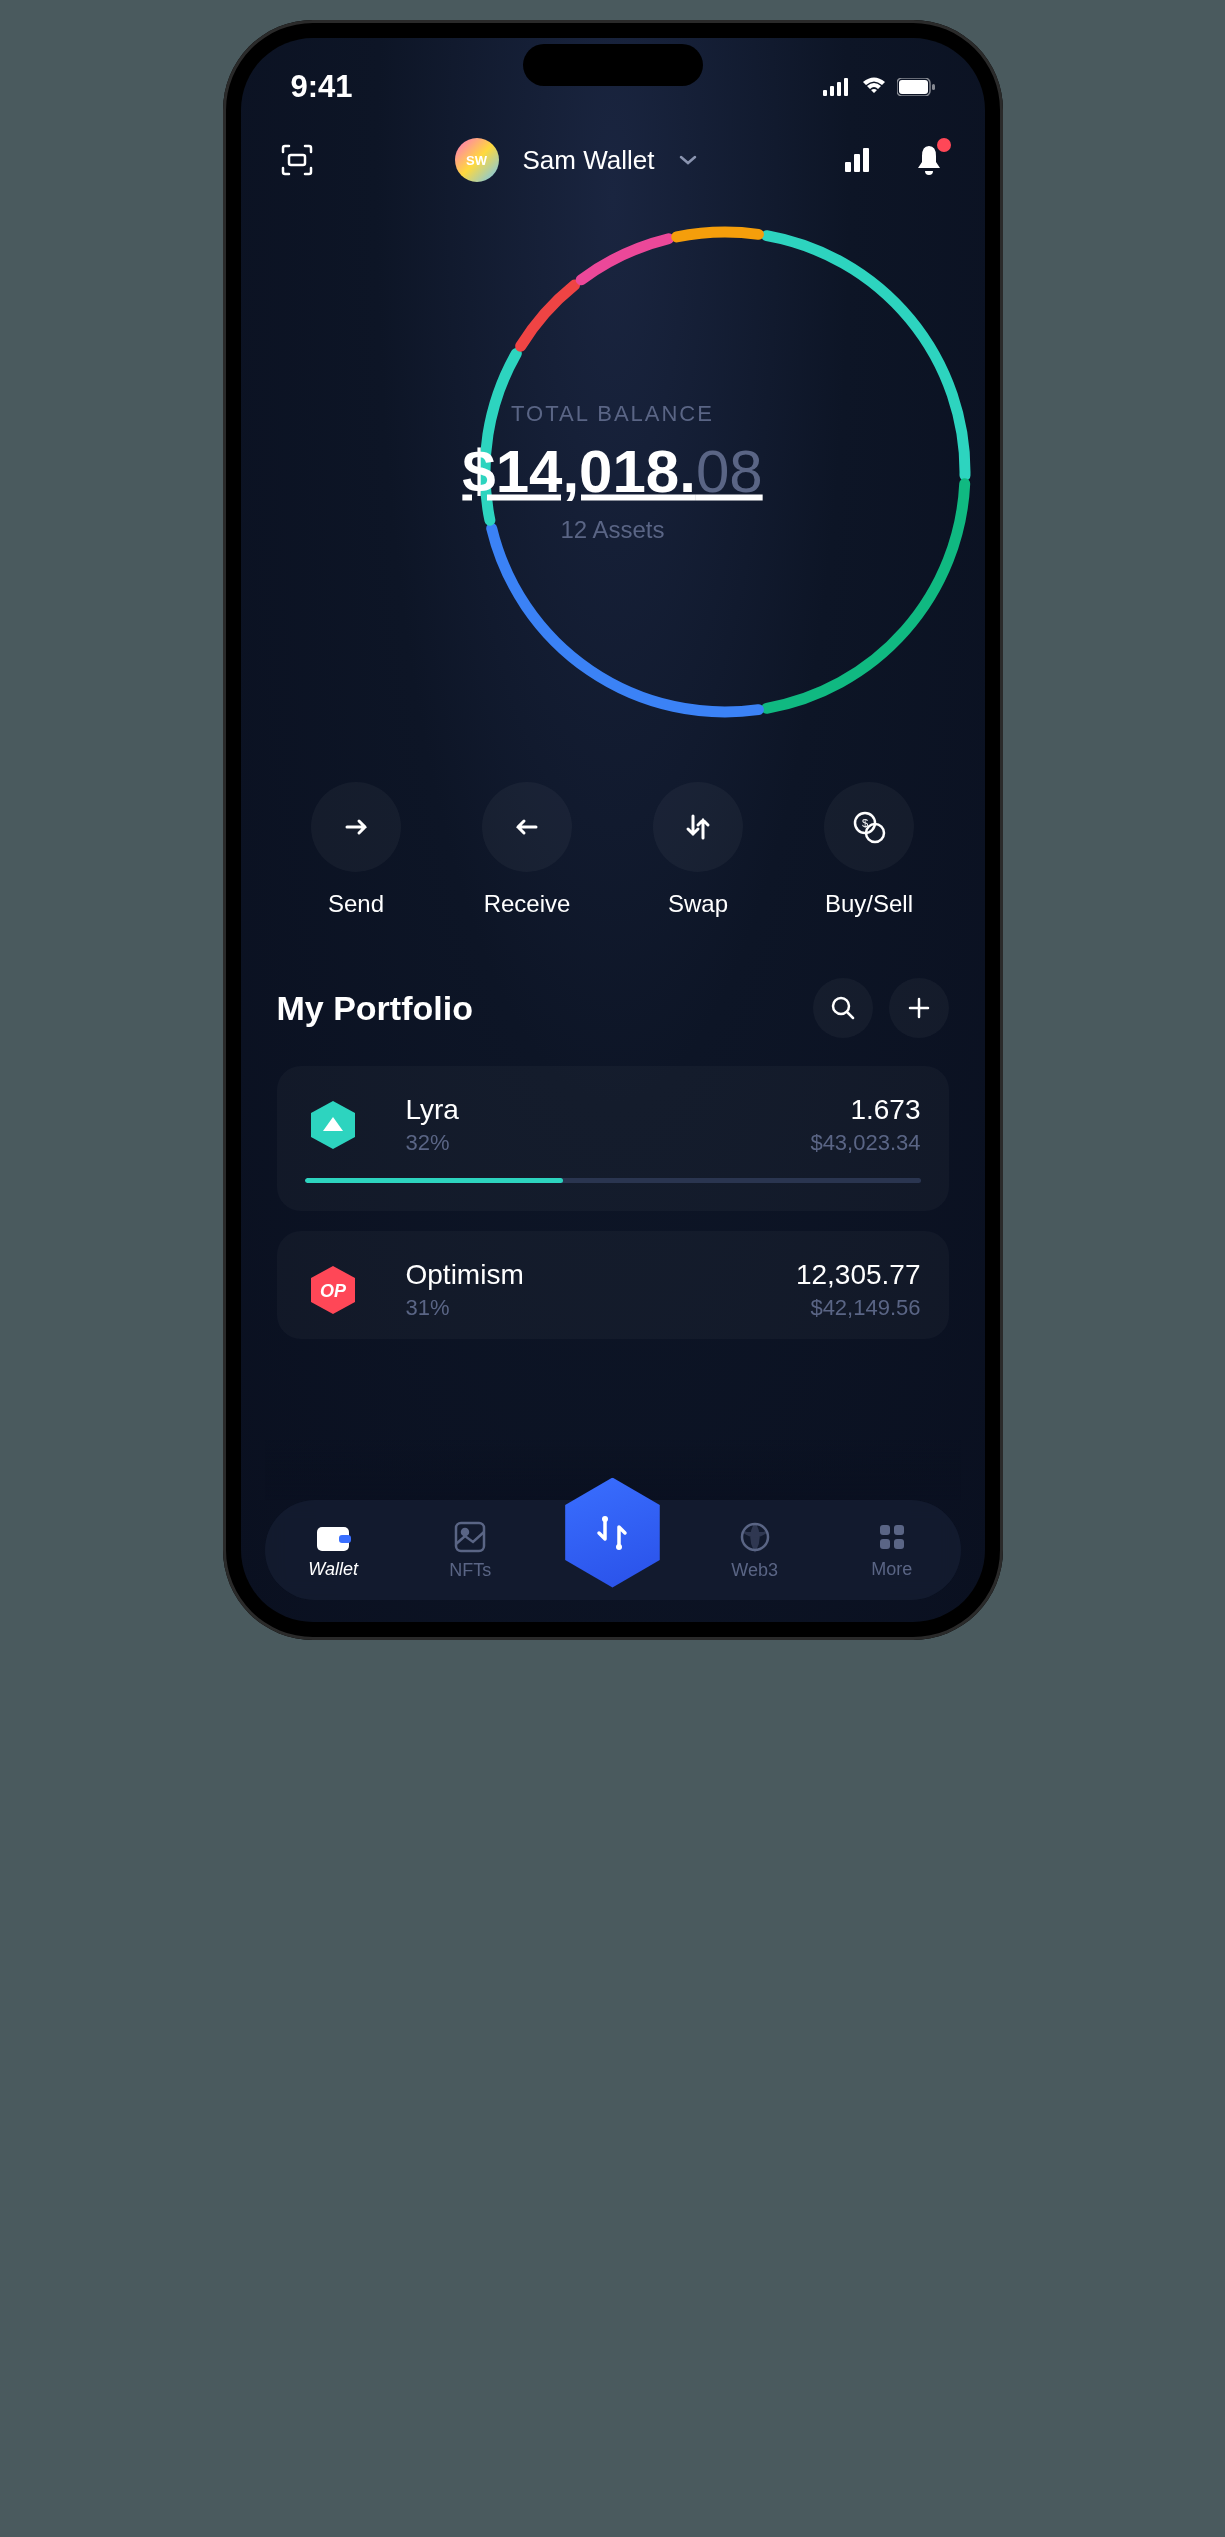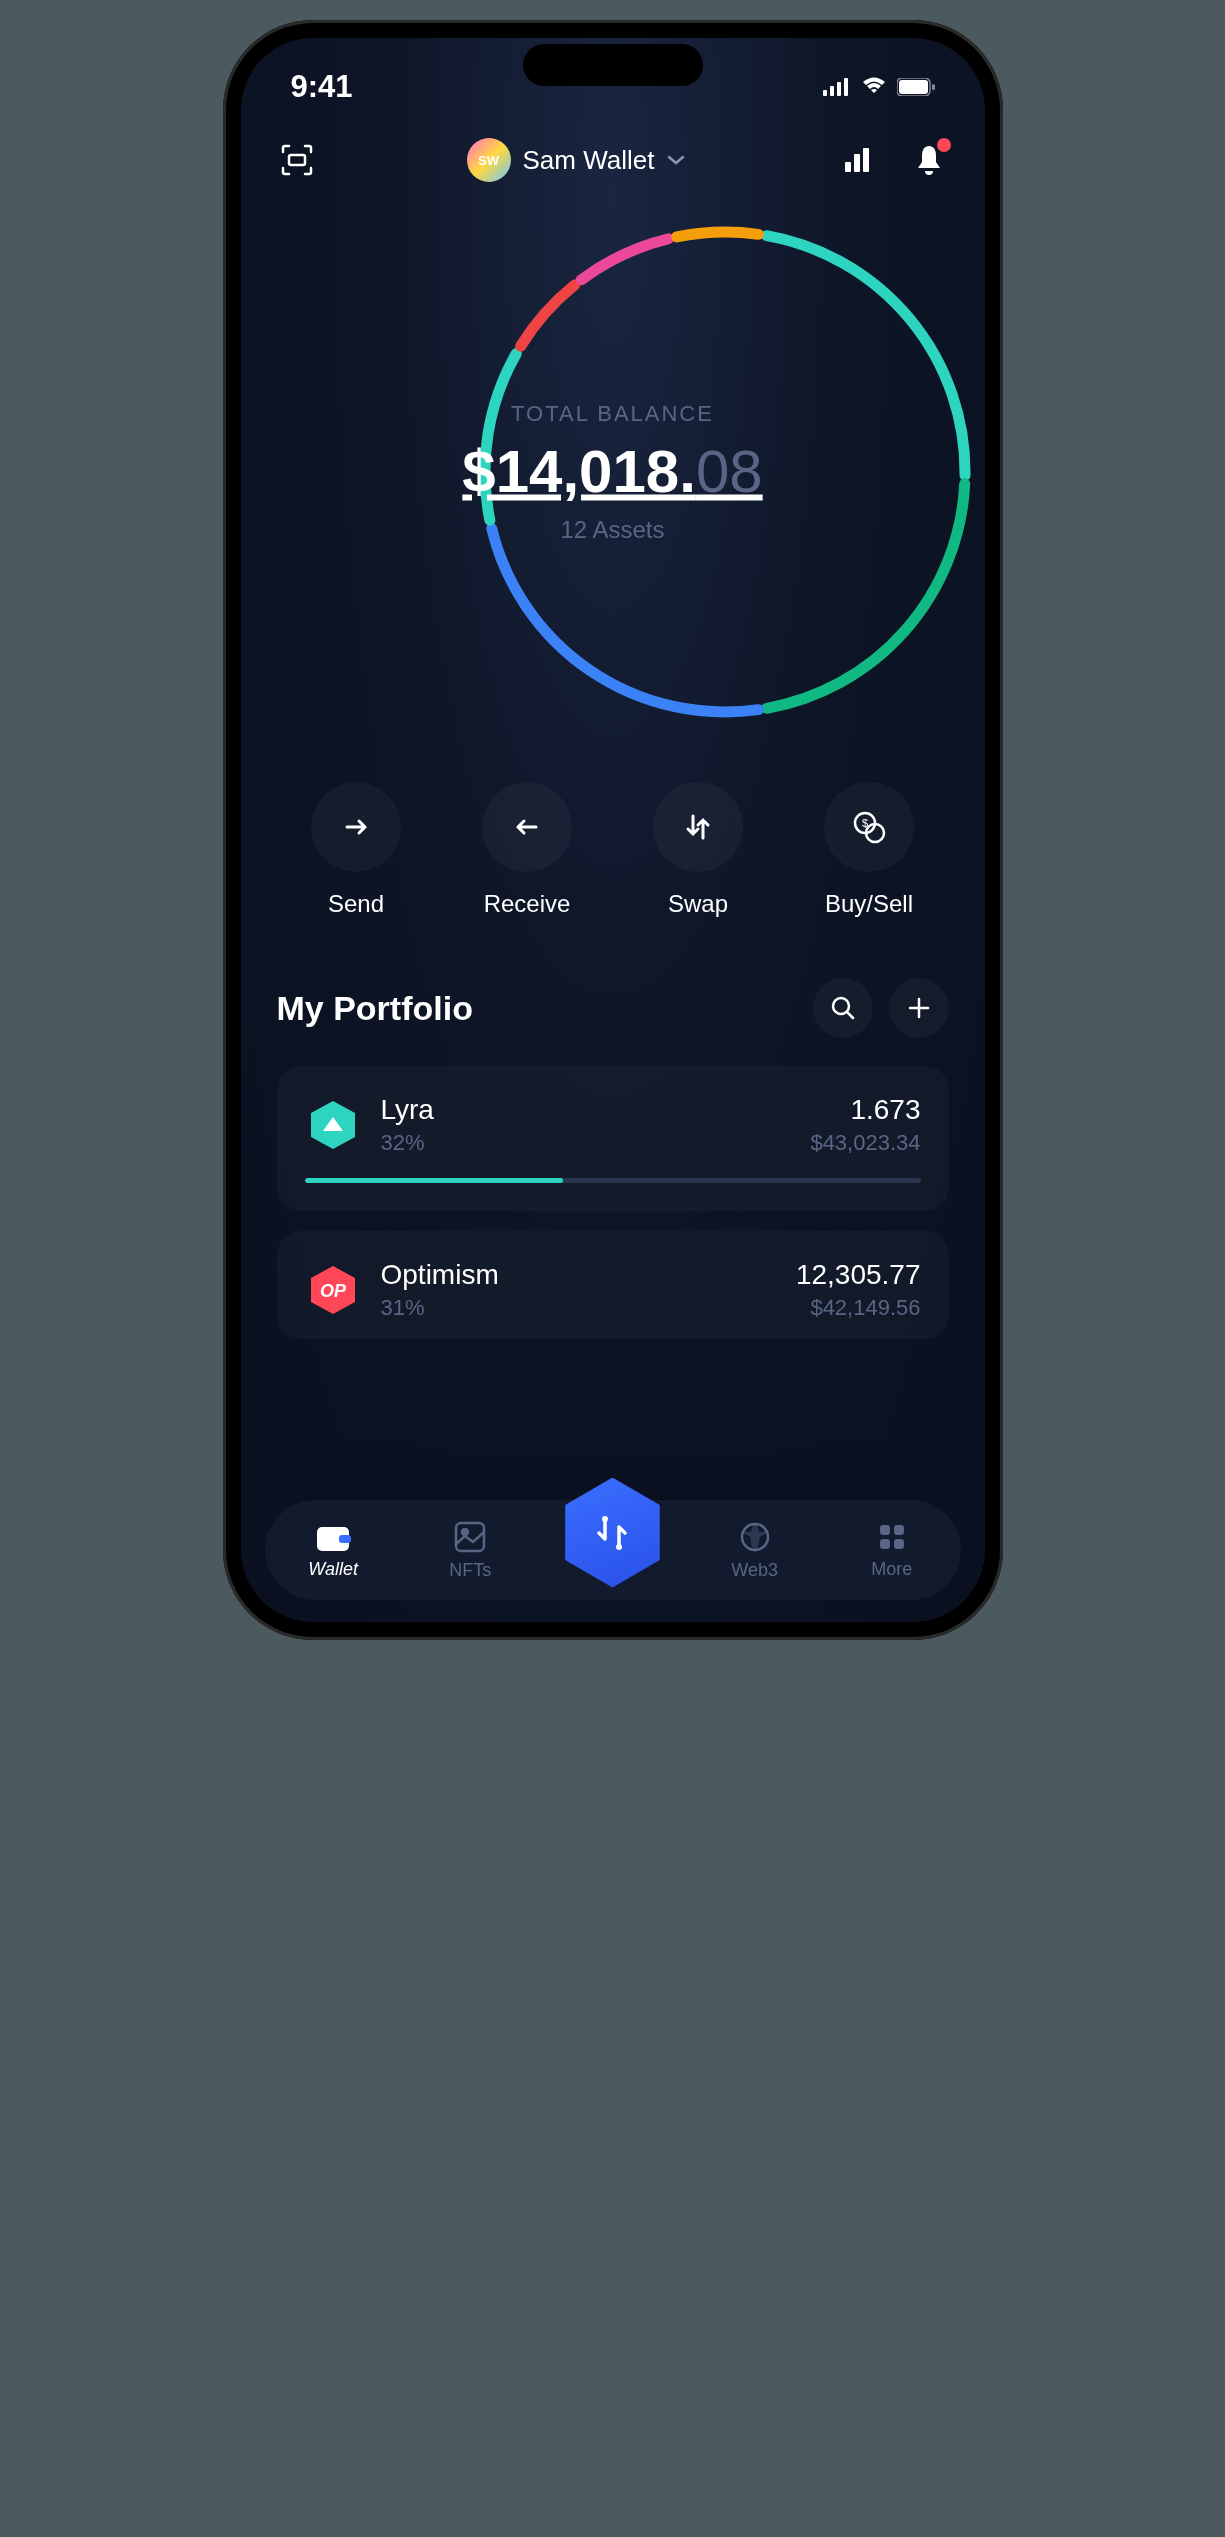--- a/index.html
+++ b/index.html
@@ -66,21 +66,21 @@
   width: 40px;
   height: 40px;
   display: flex;
   align-items: center;
   justify-content: center;
   cursor: pointer;
 }
 .wallet-selector {
   display: flex;
   align-items: center;
-  gap: 12px;
+  gap: 24px;
   cursor: pointer;
 }
 .avatar {
   width: 44px;
   height: 44px;
   border-radius: 50%;
   background: linear-gradient(135deg, #ff6ec7, #ffd93d, #6bc5ff);
   display: flex;
   align-items: center;
   justify-content: center;
@@ -204,21 +204,21 @@
   align-items: center;
   gap: 20px;
 }
 .asset-icon {
   width: 56px;
   height: 56px;
   display: flex;
   align-items: center;
   justify-content: center;
 }
-.asset-info { flex: 1; }
+.asset-info { flex: 1; margin-left: 25px; }
 .asset-name {
   font-size: 28px;
   font-weight: 500;
 }
 .asset-percent {
   font-size: 22px;
   color: #5a6585;
   margin-top: 4px;
 }
 .asset-values { text-align: right; }

